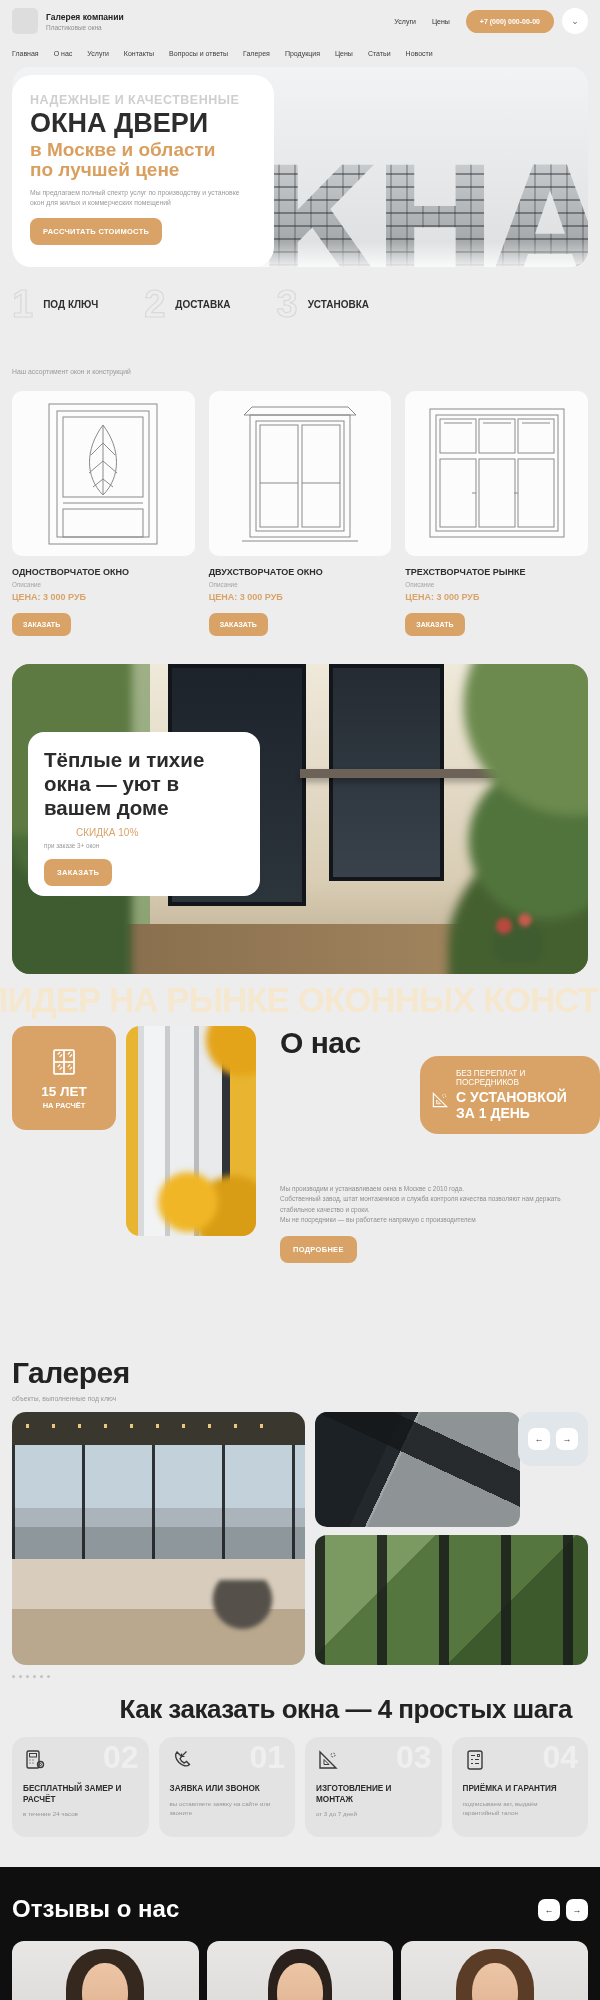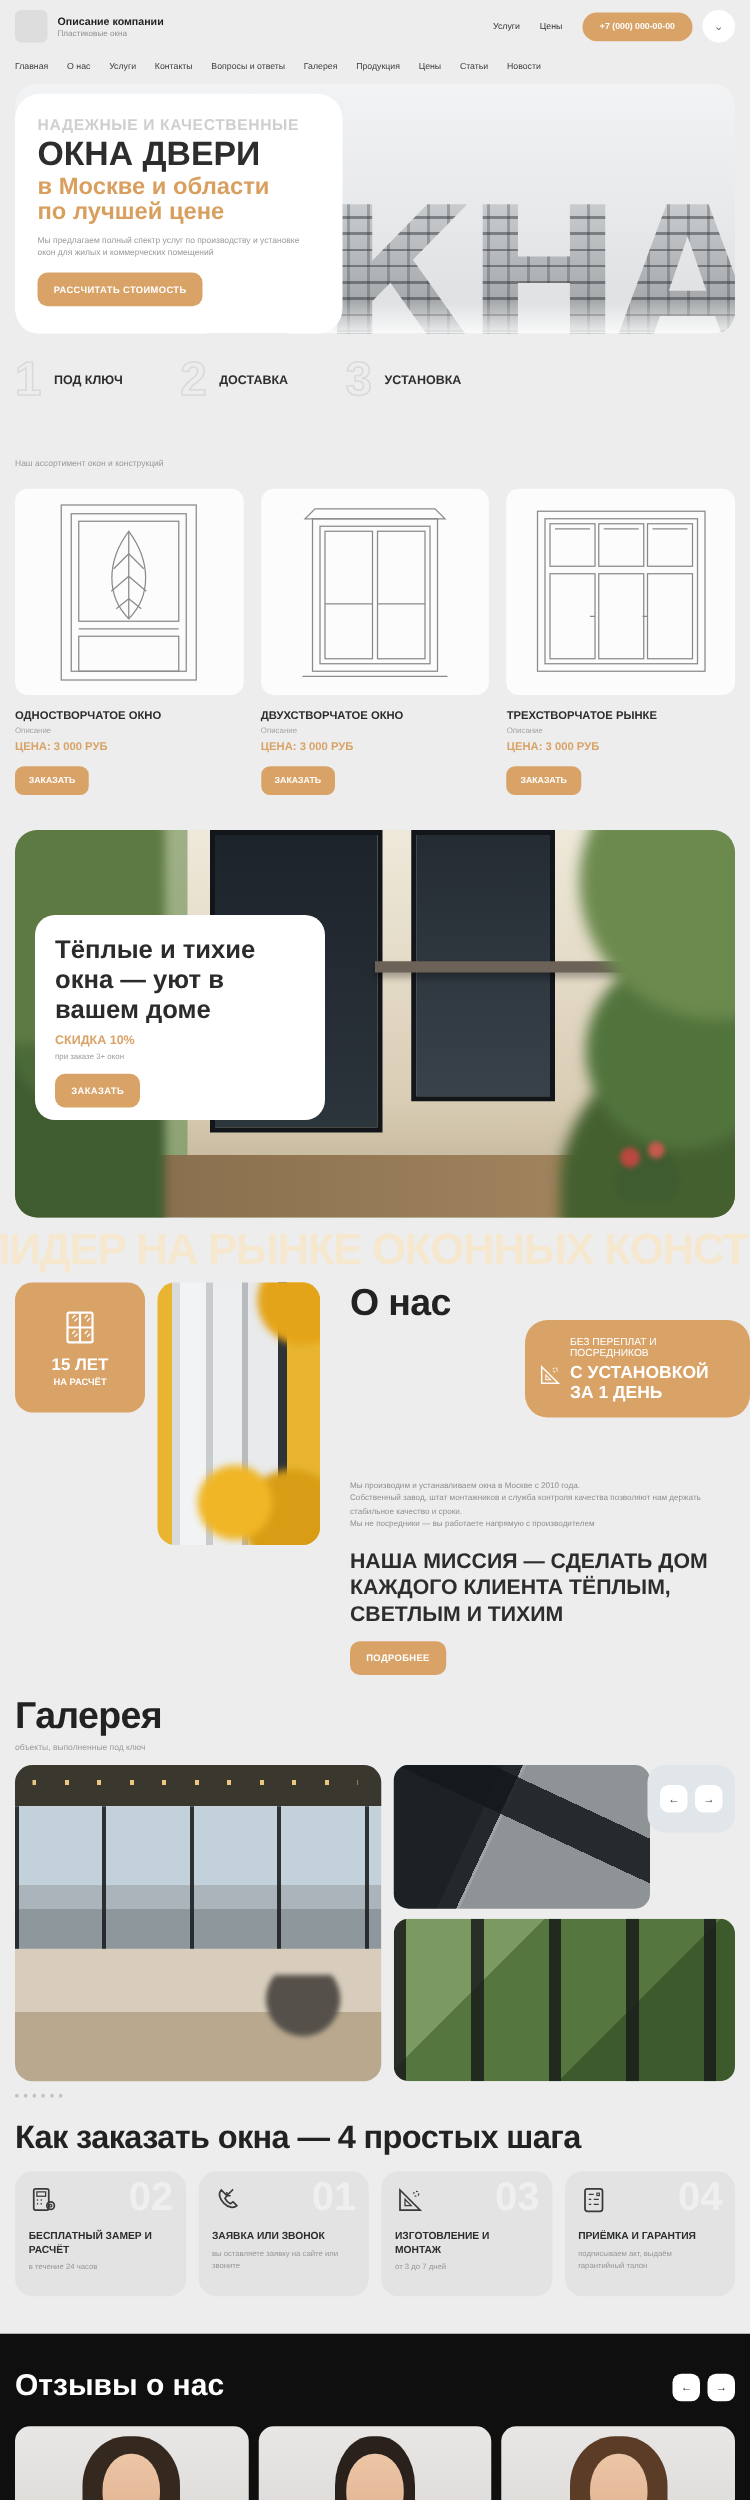--- a/index.html
+++ b/index.html
@@ -84,21 +84,21 @@
     background:radial-gradient(circle at 70% 15%,#6c8a4e 0 34%,transparent 36%),
                radial-gradient(circle at 55% 55%,#51743c 0 36%,transparent 38%),
                radial-gradient(circle at 75% 90%,#44602f 0 40%,transparent 42%); }
   .bn-flowers { position:absolute; right:6%; bottom:4%; width:70px; height:60px; filter:blur(2px);
     background:radial-gradient(circle at 30% 40%,#b9483f 0 12%,transparent 14%),
                radial-gradient(circle at 60% 30%,#c75a4d 0 10%,transparent 12%),
                radial-gradient(circle at 50% 70%,#3f5c30 0 45%,transparent 47%); }
   .banner-card { position:absolute; left:16px; top:68px; width:232px; height:164px;
     background:#fff; border-radius:16px; padding:16px; }
   .banner-title { font-size:20.5px; font-weight:800; color:#2b2b2b; line-height:1.16; }
-  .banner-discount { font-size:10px; font-weight:700; color:#d9a368; margin-top:8px; }
+  .banner-discount { font-size:10px; font-weight:400; color:#d9a368; margin-top:8px;margin-left:32px; }
   .banner-cond { font-size:6.3px; color:#9a9a9a; margin-top:4px; }
   
   .marquee { height:44px; overflow:hidden; margin-top:4px; }
   .marquee-text { font-size:35px; font-weight:900; color:#f6e7cf; white-space:nowrap;
     margin-left:-16px; line-height:44px; letter-spacing:-1px; }
   
   .about { position:relative; margin:4px 12px 0 12px; height:296px; }
   .years-card { position:absolute; left:0; top:0; width:104px; height:104px; background:#d9a368;
     border-radius:14px; display:flex; flex-direction:column; align-items:center; justify-content:center; color:#fff; }
   .years-value { font-size:13.5px; font-weight:800; margin-top:7px; }
@@ -139,21 +139,21 @@
   .g-arrow-panel { position:absolute; right:0; top:0; width:70px; height:54px; background:#e1e6ea;
     border-radius:14px; display:flex; align-items:center; justify-content:center; gap:6px; }
   .g-arrow-btn { width:22px; height:22px; background:#fff; border:none; border-radius:7px; cursor:pointer;
     font-size:9px; color:#444; display:flex; align-items:center; justify-content:center; font-family:inherit; }
   .g-right-bottom { position:absolute; left:303px; top:123px; width:273px; height:130px; border-radius:12px; overflow:hidden;
     background:repeating-linear-gradient(90deg, rgba(25,29,26,.85) 0 10px, transparent 10px 62px),
       linear-gradient(135deg,#7b9a62 0 30%, #55763f 30% 65%, #3c5a2c 65% 100%); }
   .gallery-dots { display:flex; gap:4px; padding:10px 12px 0 12px; }
   .gallery-dots i { width:3px; height:3px; border-radius:50%; background:#c2c2c2; cursor:pointer; }
   
-  .how-head { padding:16px 28px 0 12px; }
+  .how-head { padding:16px 28px 0 12px;text-align:right; }
   .how-title { font-size:26px; font-weight:800; color:#222; letter-spacing:-.5px; }
   .how-cards { display:flex; gap:10px; padding:12px 12px 0 12px; }
   .how-card { width:137px; height:100px; background:#e3e3e4; border-radius:14px; padding:11px; position:relative; }
   .how-num { position:absolute; top:4px; right:10px; font-size:32px; font-weight:800; color:#efeff0; line-height:1; }
   .how-card-title { font-size:8.2px; font-weight:800; margin-top:12px; line-height:1.3; width:105px; }
   .how-card-desc { font-size:6.2px; color:#979797; margin-top:4px; line-height:1.5; width:110px; }
   
   .reviews { margin-top:30px; background:#0f0f0f; height:200px; padding:28px 12px 0 12px; position:relative; }
   .reviews-title { font-size:24px; font-weight:800; color:#fff; }
   .r-arrows { position:absolute; top:32px; right:12px; display:flex; gap:6px; }
@@ -170,21 +170,21 @@
   .p2::before { background:#2a211c; width:64px; }
   .p3::before { background:#5b3c26; }
   svg.icon { display:block; }
 </style>
 </head>
 <body>
 
 <div class="header">
   <div class="logo-box"></div>
   <div class="header-titles">
-    <div class="company-name">Описание компании</div>
+    <div class="company-name">Галерея компании</div>
     <div class="tagline">Пластиковые окна</div>
   </div>
   <div class="header-spacer"></div>
   <span class="header-link">Услуги</span>
   <span class="header-link">Цены</span>
   <button class="phone-btn">+7 (000) 000-00-00</button>
   <div class="chevron-circle">⌄</div>
 </div>
 
 <div class="nav">
@@ -342,21 +342,20 @@
       </svg>
       <div class="ribbon-l1">БЕЗ ПЕРЕПЛАТ И ПОСРЕДНИКОВ</div>
       <div class="ribbon-l2">С УСТАНОВКОЙ</div>
       <div class="ribbon-l3">ЗА 1 ДЕНЬ</div>
     </div>
     <div class="about-par">
       <div>Мы производим и устанавливаем окна в Москве с 2010 года.</div>
       <div>Собственный завод, штат монтажников и служба контроля качества позволяют нам держать стабильное качество и сроки.</div>
       <div>Мы не посредники — вы работаете напрямую с производителем</div>
     </div>
-    <div class="mission">НАША МИССИЯ — СДЕЛАТЬ ДОМ КАЖДОГО КЛИЕНТА ТЁПЛЫМ, СВЕТЛЫМ И ТИХИМ</div>
     <button class="cta-btn">ПОДРОБНЕЕ</button>
   </div>
 </div>
 
 <div class="gallery-head">
   <div class="h2">Галерея</div>
   <div class="h2-sub">объекты, выполненные под ключ</div>
 </div>
 <div class="gallery">
   <div class="g-left">

